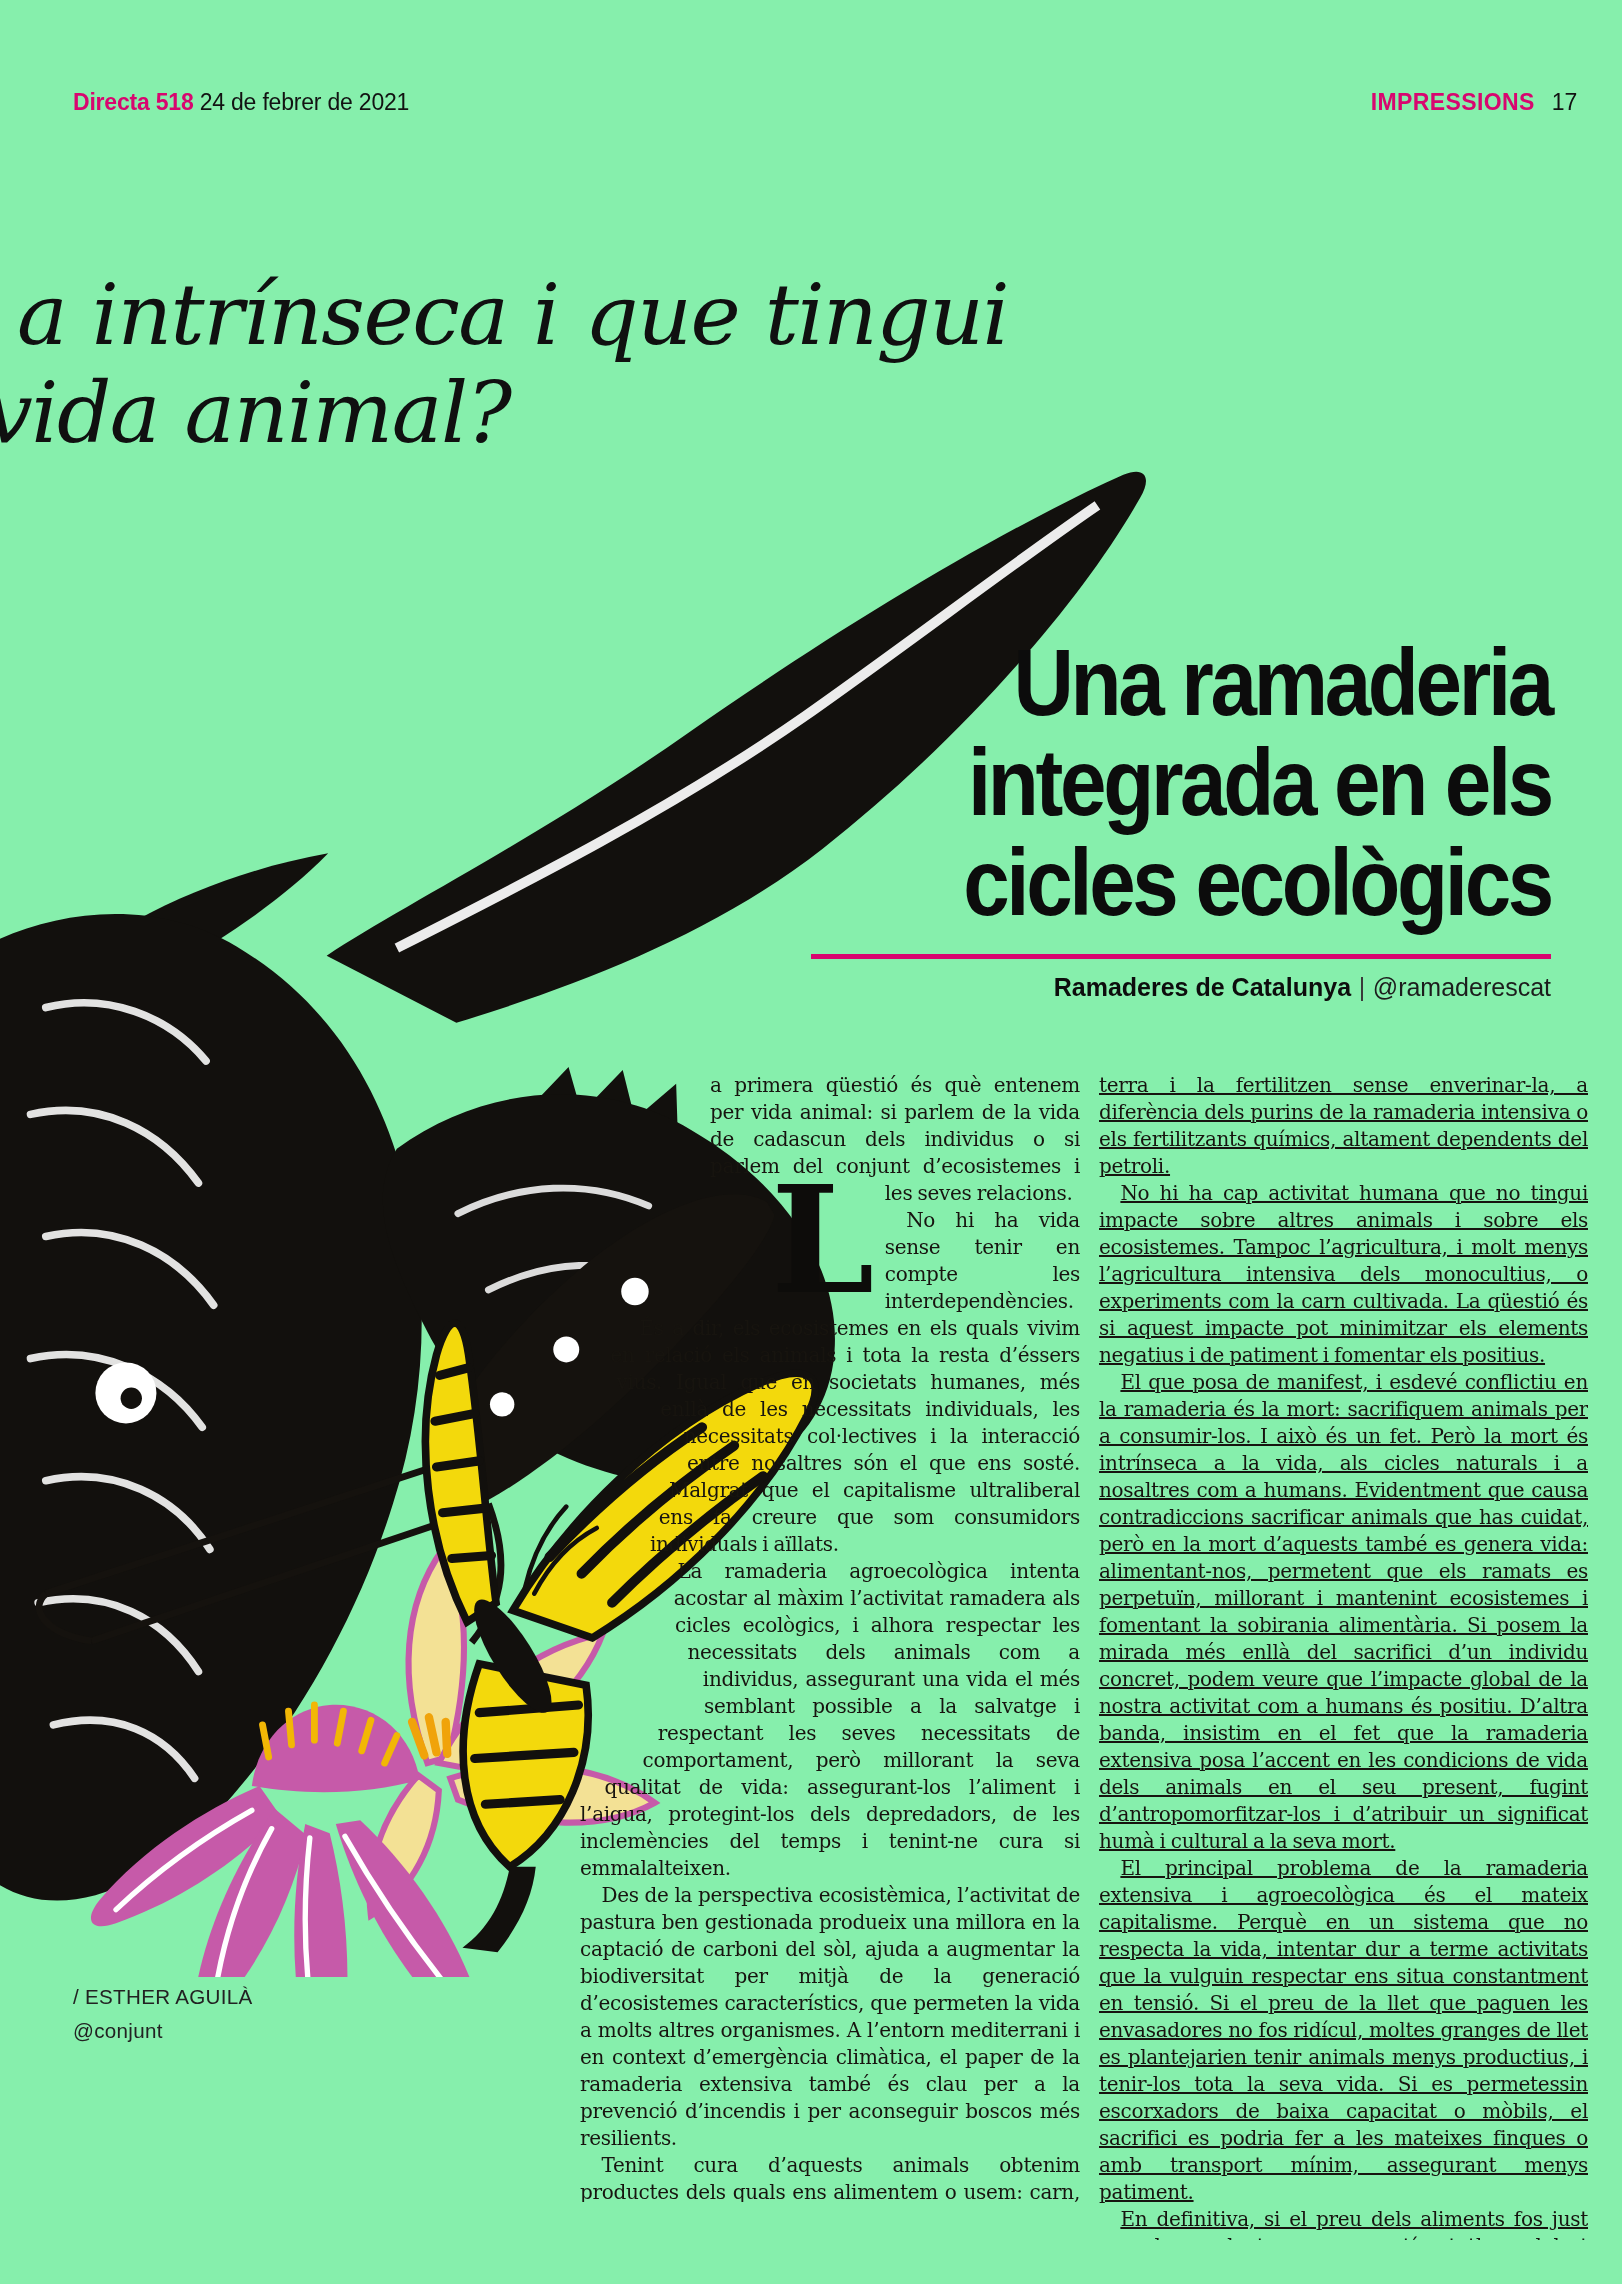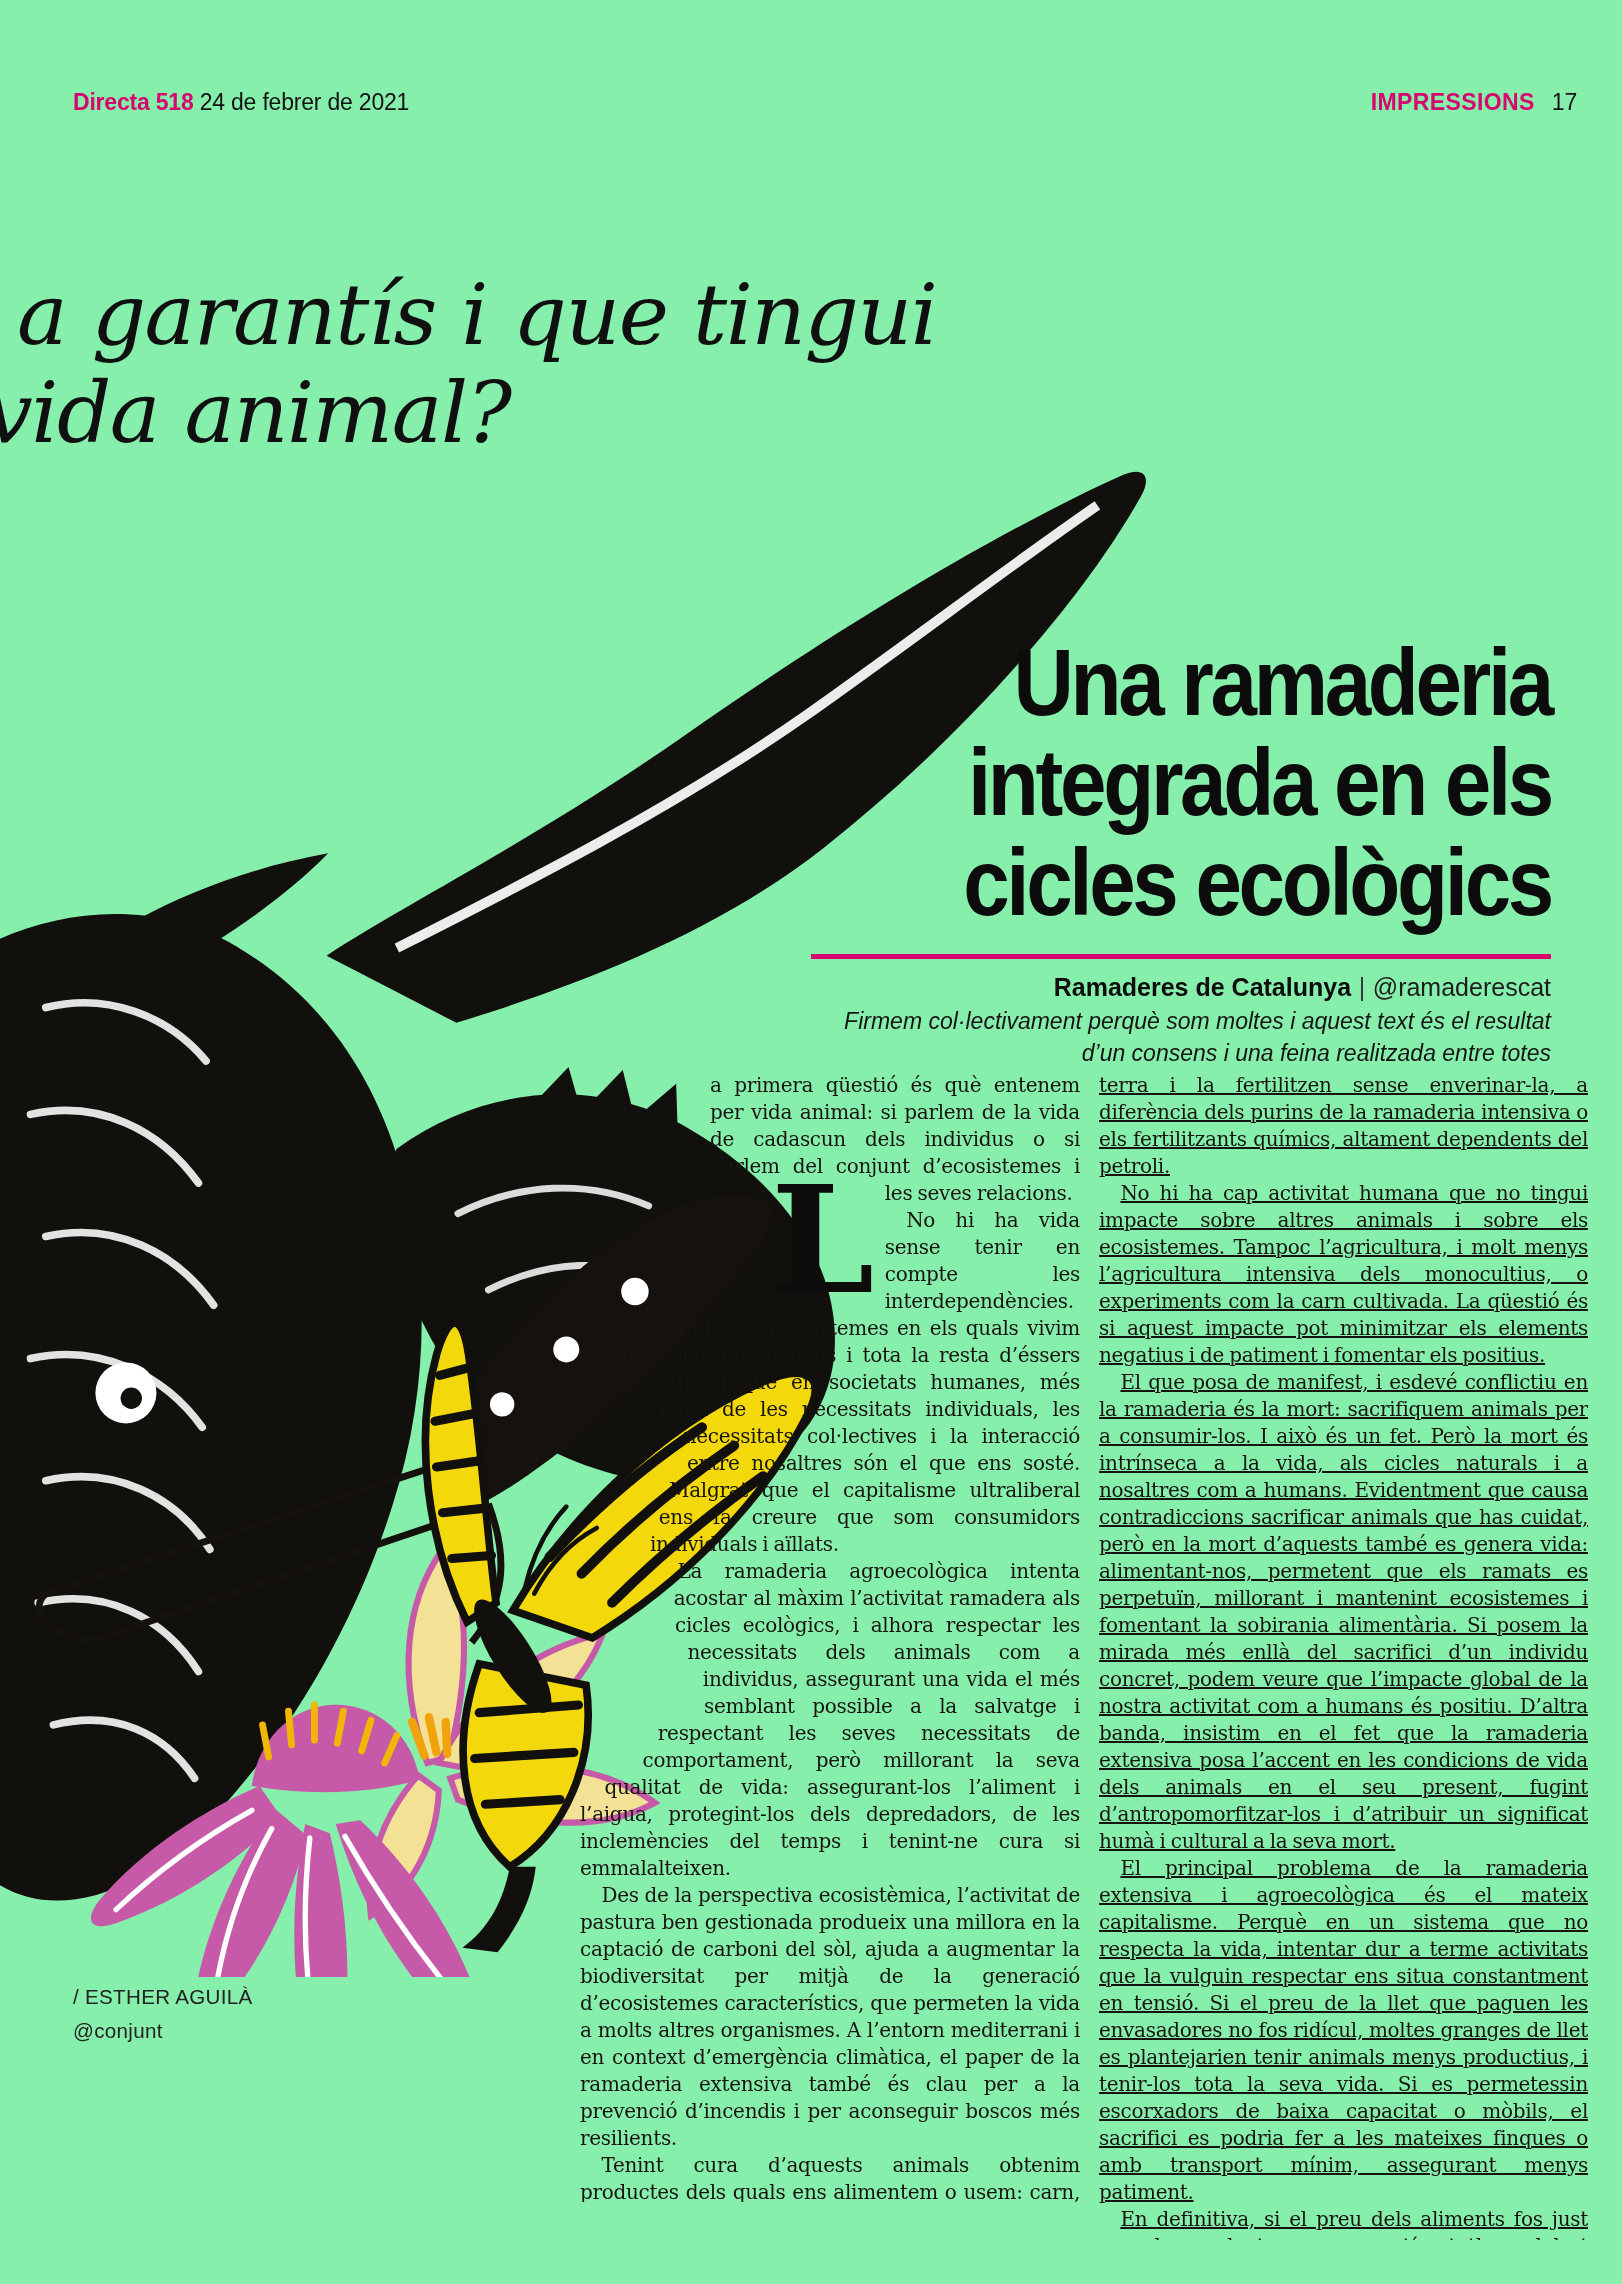--- a/index.html
+++ b/index.html
@@ -58,21 +58,21 @@
 <div id="page">
 
   <div class="hdr hdr-left">
     <span class="edition">Directa 518</span><span class="hdate">24 de febrer de 2021</span>
   </div>
   <div class="hdr hdr-right">
     <span class="section">IMPRESSIONS</span><span class="pageno">17</span>
   </div>
 
   <div class="overline">
-    <div class="l1">a garantís i que tingui</div>
+    <div class="l1">a intrínseca i que tingui</div>
     <div class="l2">vida animal?</div>
   </div>
 
   <svg id="illus" viewBox="0 0 1520 2050" aria-hidden="true">
 
     <path d="M40,760 C150,668 280,605 430,578 C350,660 230,730 110,790 Z" fill="#12100d"></path>
 
     <path d="M428,712 C530,645 710,555 905,418 C1085,292 1302,158 1472,82 C1500,70 1510,85 1494,112 C1415,252 1258,430 1078,572 C935,684 755,752 598,800 Z" fill="#12100d"></path>
     <path d="M520,702 C690,616 880,520 1055,398 C1190,303 1330,196 1438,122" stroke="#ffffff" stroke-width="13" fill="none" opacity=".92"></path>
 
@@ -178,24 +178,20 @@
     <div>integrada en els</div>
     <div>cicles ecològics</div>
   </div>
 
   <div class="rule"></div>
 
   <div class="byline">
     <span class="author">Ramaderes de Catalunya</span><span class="sep">|</span><span class="handle">@ramaderescat</span>
   </div>
 
-  <div class="standfirst">
-    <div>Firmem col·lectivament perquè som moltes i aquest text és el resultat</div>
-    <div>d’un consens i una feina realitzada entre totes</div>
-  </div>
 
   <div class="col" id="col1">
     <div class="wrapA"></div>
     <div class="wrapB"></div>
     <p>
       <span class="dropcap">L</span><span>a primera qüestió és què entenem per vida animal: si parlem de la vida de cadascun dels individus o si parlem del conjunt d’ecosistemes i les seves relacions.</span>
     </p>
     <p class="ind">No hi ha vida sense tenir en compte les interdependències. És a dir, els ecosistemes en els quals vivim en relació els animals i tota la resta d’éssers vius. Igual que en societats humanes, més enllà de les necessitats individuals, les necessitats col·lectives i la interacció entre nosaltres són el que ens sosté. Malgrat que el capitalisme ultraliberal ens fa creure que som consumidors individuals i aïllats.</p>
     <p class="ind">La ramaderia agroecològica intenta acostar al màxim l’activitat ramadera als cicles ecològics, i alhora respectar les necessitats dels animals com a individus, assegurant una vida el més semblant possible a la salvatge i respectant les seves necessitats de comportament, però millorant la seva qualitat de vida: assegurant-los l’aliment i l’aigua, protegint-los dels depredadors, de les inclemències del temps i tenint-ne cura si emmalalteixen.</p>
     <p class="ind">Des de la perspectiva ecosistèmica, l’activitat de pastura ben gestionada produeix una millora en la captació de carboni del sòl, ajuda a augmentar la biodiversitat per mitjà de la generació d’ecosistemes característics, que permeten la vida a molts altres organismes. A l’entorn mediterrani i en context d’emergència climàtica, el paper de la ramaderia extensiva també és clau per a la prevenció d’incendis i per aconseguir boscos més resilients.</p>

